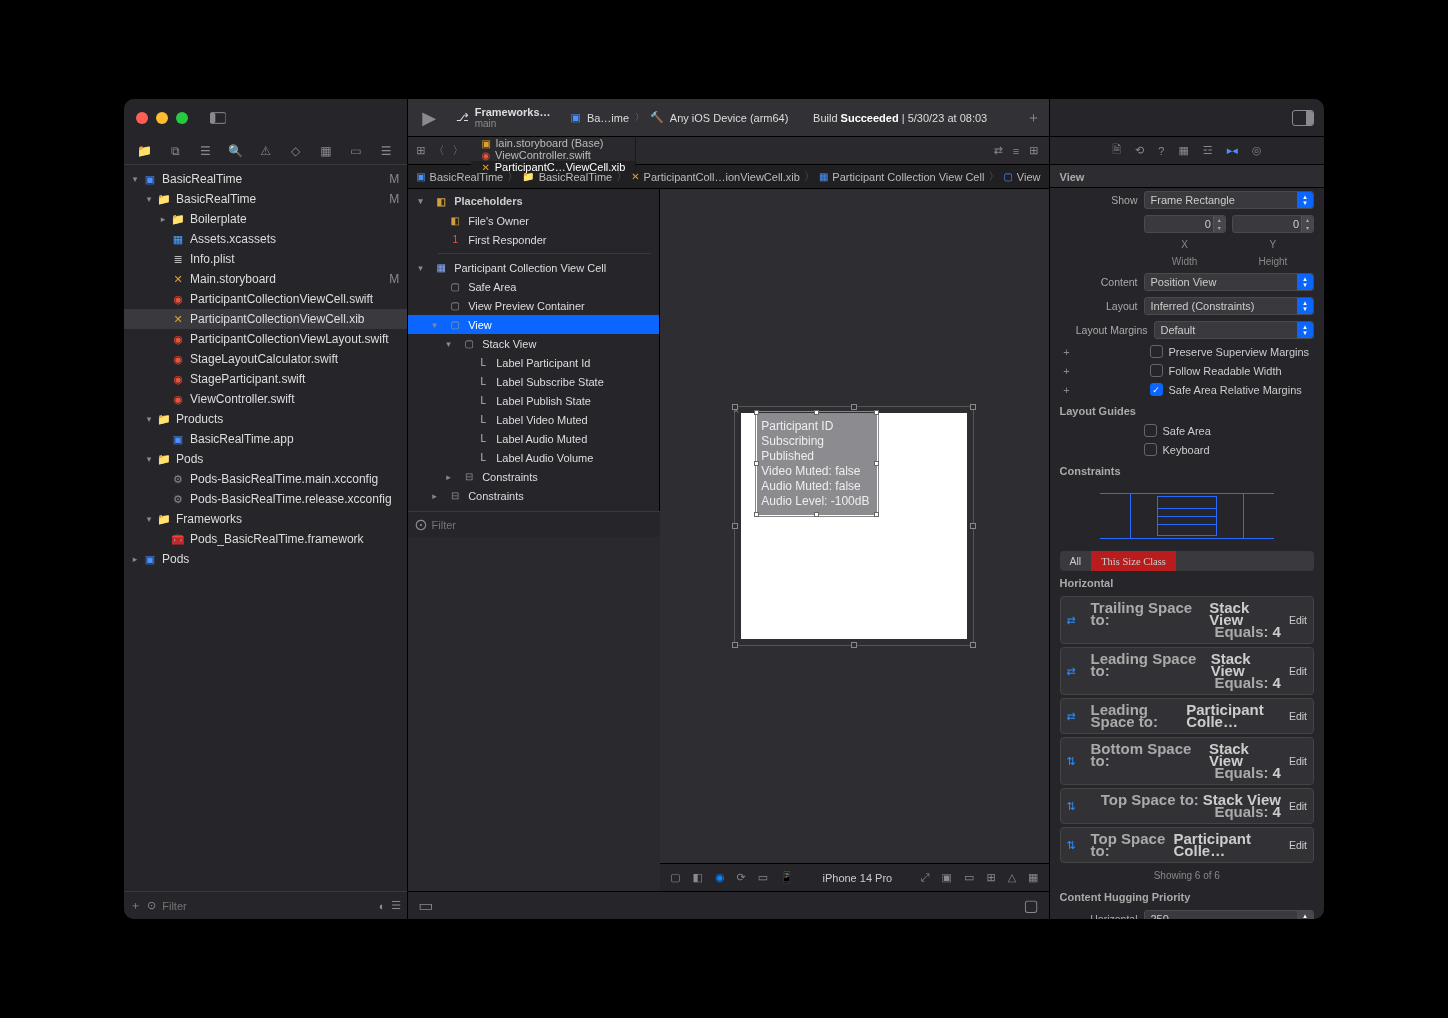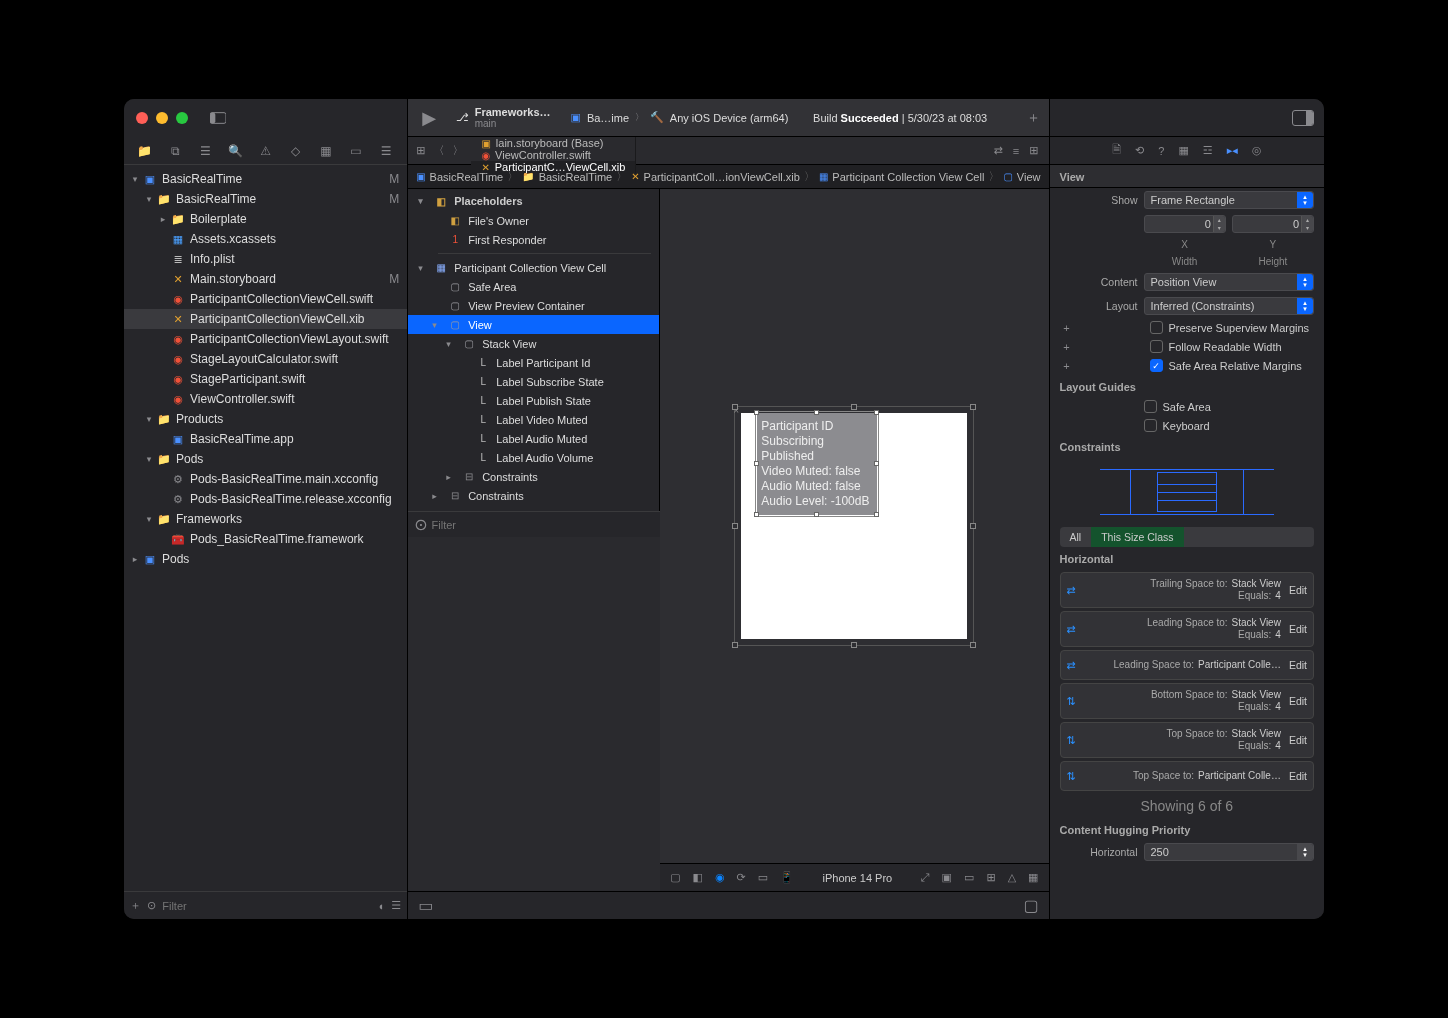--- a/index.html
+++ b/index.html
@@ -115,28 +115,28 @@
 .numf .step::after{content:"▾";color:#aaa;font-size:6px;line-height:8px;text-align:center;}
 .sublab{flex:1;text-align:center;color:#888;font-size:10px;}
 .addbtn{width:14px;color:#8a8a8e;text-align:center;}
 .chk{width:13px;height:13px;border:1px solid #666;border-radius:3px;display:inline-flex;align-items:center;justify-content:center;font-size:9px;}
 .chk.on{background:#0a66ff;border-color:#0a66ff;color:#fff;}
 .con-vis{height:62px;margin:4px 10px;position:relative;display:flex;align-items:center;justify-content:center;}
 .con-vis .box{width:60px;height:40px;border:1px solid #2a6aff;position:relative;}
 .con-vis .line{position:absolute;background:#2a6aff;}
 .seg{margin:0 10px;display:flex;height:20px;background:#3a3a3e;border-radius:4px;overflow:hidden;}
 .seg div{flex:0 0 auto;padding:0 10px;display:flex;align-items:center;color:#ccc;font-size:10.5px;}
-.seg .act{background:#14532d;}
+.seg .act{background:#b91c1c;font-family:Liberation Serif, serif;}
 .cons-card{margin:3px 10px;background:#323236;border:1px solid #444;border-radius:4px;padding:5px 6px;display:flex;align-items:center;gap:8px;min-height:30px;}
 .cons-card .ci{width:16px;color:#2a90ff;font-size:11px;}
-.cons-card .txt{flex:1;font-size:10px;color:#ccc;line-height:12px;}
+.cons-card .txt{flex:1;font-size:15px;color:#ccc;line-height:12px;font-weight:bold;}
 .cons-card .txt .r1{display:flex;justify-content:flex-end;gap:4px;}
 .cons-card .txt .r1 span:first-child{color:#aaa;}
 .cons-card .ed{color:#ccc;font-size:10.5px;}
-.showing{text-align:center;color:#888;font-size:14px;padding:4px;}
+.showing{text-align:center;color:#888;font-size:10px;padding:4px;}
 
 
 ::-webkit-scrollbar{width:10px;height:10px}
 ::-webkit-scrollbar-thumb{background:#48484c;border-radius:5px}
 ::-webkit-scrollbar-track{background:transparent}
 </style>
 </head>
 <body>
 
 <div class="window">
@@ -560,20 +560,27 @@
       </div>
       <div class="frow">
         <div class="lab">Layout</div>
         <div class="sel-ctrl">
             <span>Inferred (Constraints)</span>
             <div class="arrs"></div>
           </div>
       </div>
 
       <div class="frow">
+        <div class="lab" style="width:88px">Layout Margins</div>
+        <div class="sel-ctrl">
+            <span>Default</span>
+            <div class="arrs"></div>
+          </div>
+      </div>
+      <div class="frow">
           <div class="addbtn">+</div>
           <div style="width:64px"></div>
           <span class="chk"></span>
           <span>Preserve Superview Margins</span>
         </div>
       <div class="frow">
           <div class="addbtn">+</div>
           <div style="width:64px"></div>
           <span class="chk"></span>
           <span>Follow Readable Width</span>

